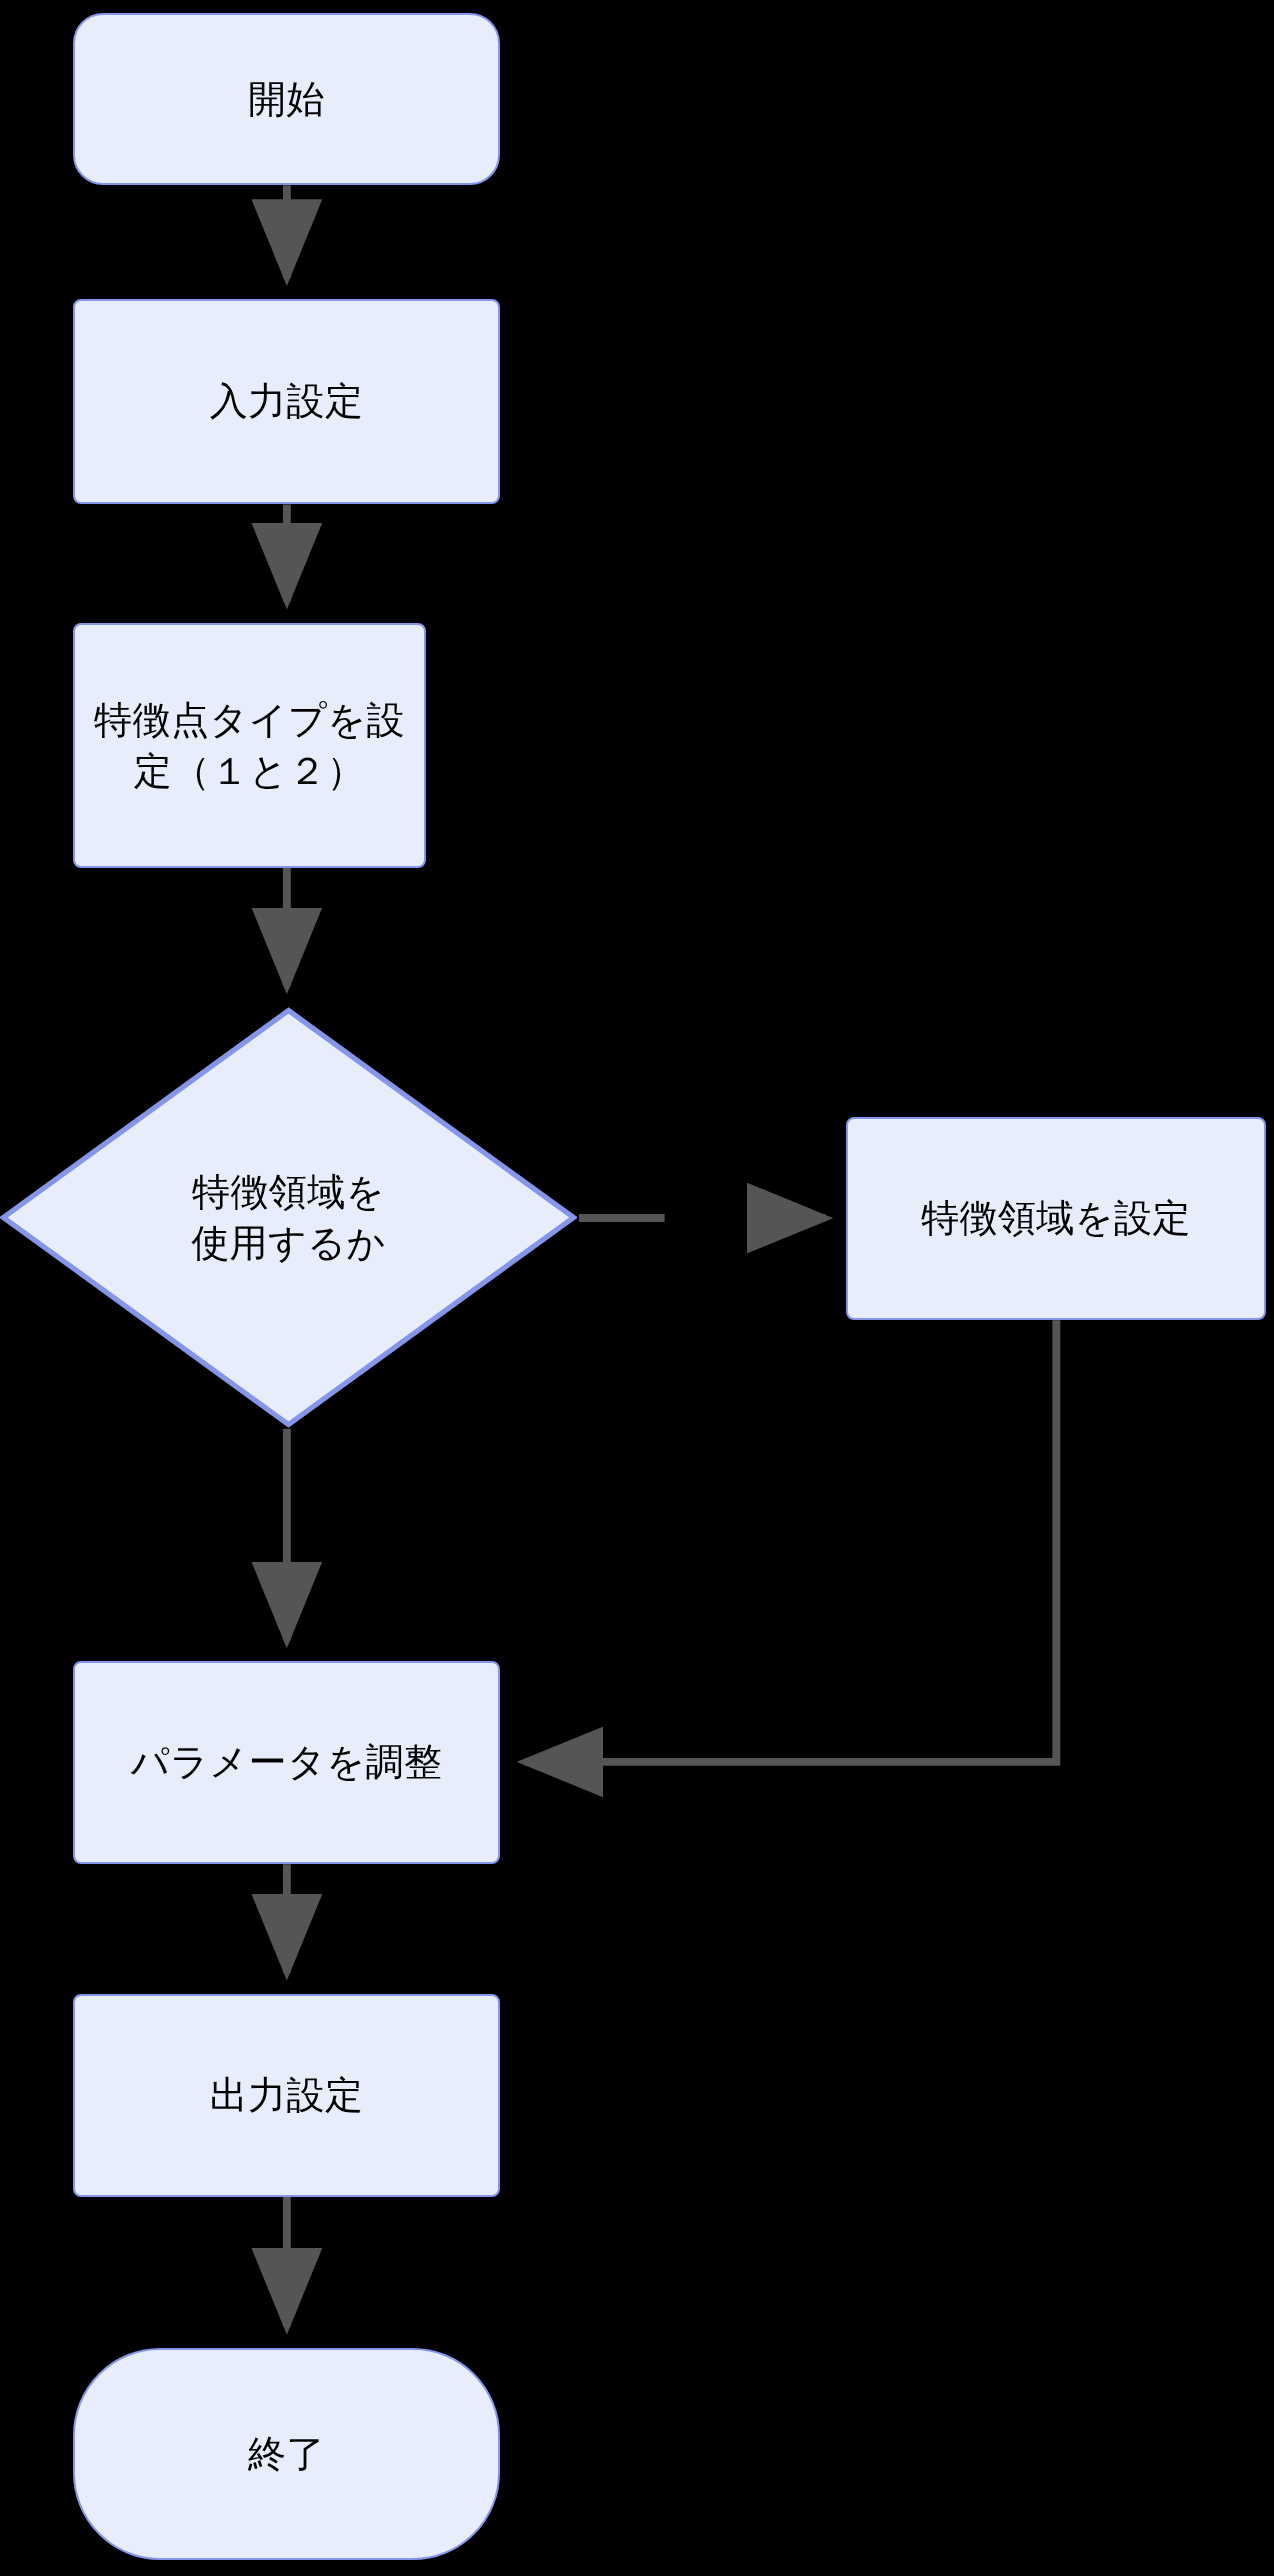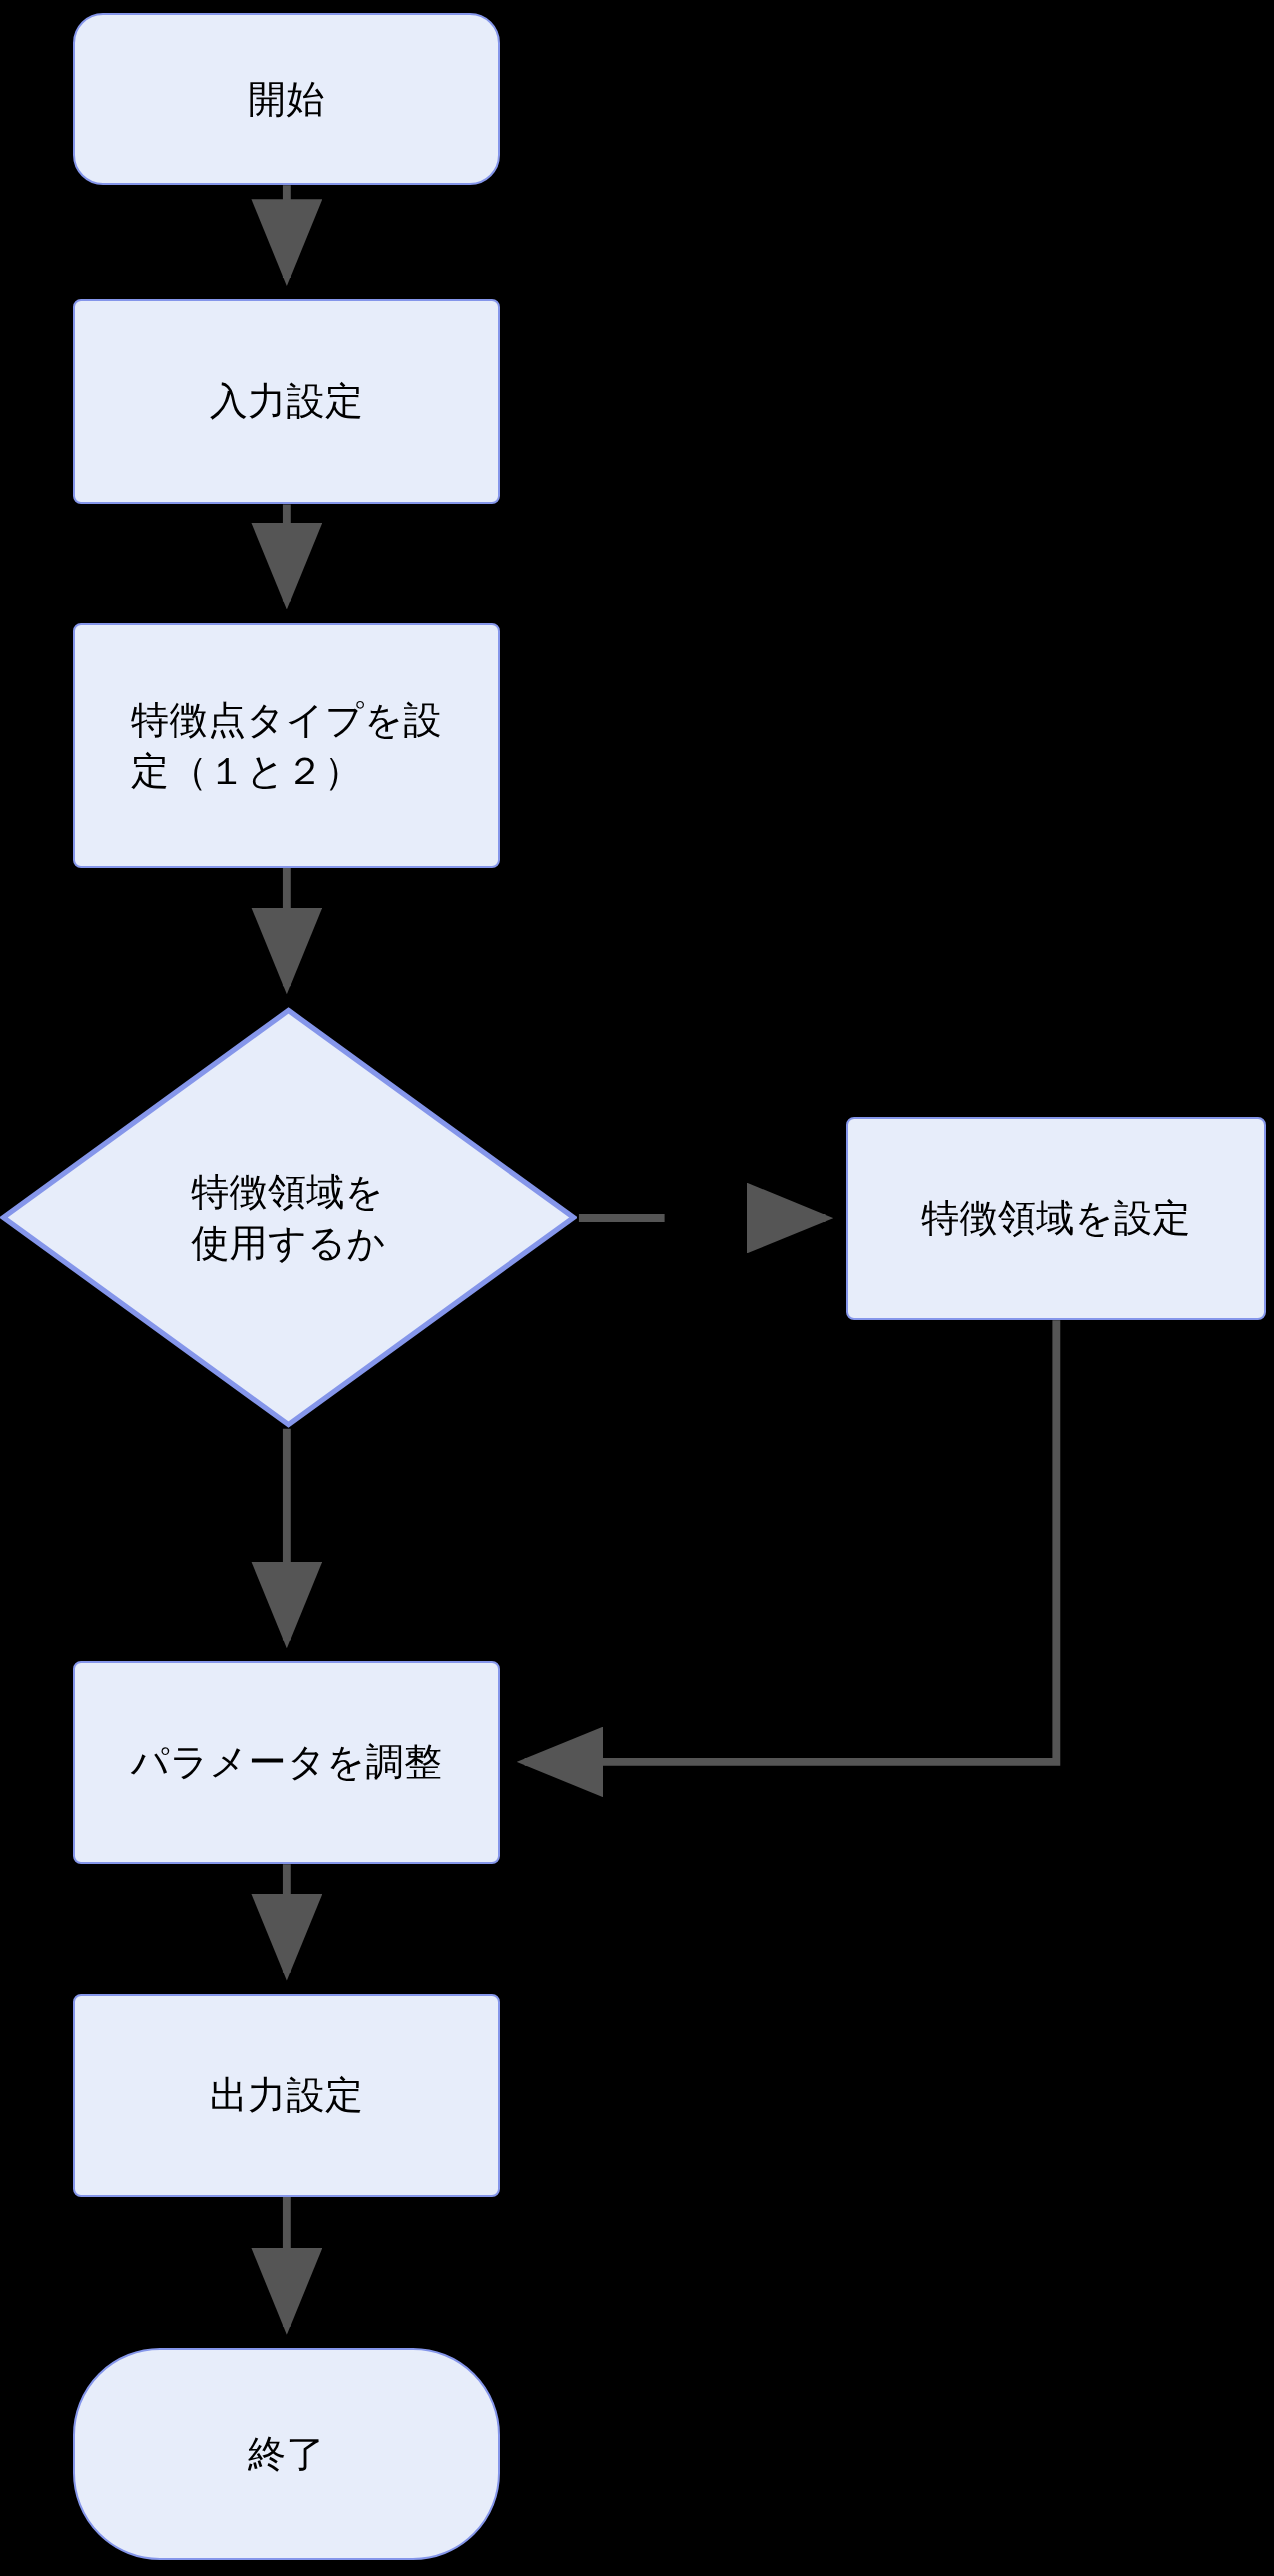--- a/index.html
+++ b/index.html
@@ -28,21 +28,21 @@
     pointer-events: none;
   }
   .node {
     position: absolute;
     box-sizing: border-box;
     background: #e7edfa;
     border: 2.6px solid #8596ea;
     display: flex;
     align-items: center;
     justify-content: center;
-    text-align: left;
+    text-align: center;
     color: #000000;
     font-size: 38px;
     line-height: 1.32;
     letter-spacing: 0.4px;
     white-space: pre-line;
     z-index: 2;
   }
   .node.terminator-start {
     border-radius: 30px;
   }
@@ -119,21 +119,21 @@
   </svg>
 
   <div class="node terminator-start" style="left:73px; top:13px; width:427px; height:172px;">
     <span>開始</span>
   </div>
 
   <div class="node process" style="left:73px; top:299px; width:427px; height:205px;">
     <span>入力設定</span>
   </div>
 
-  <div class="node process" style="left:73px; top:623px; width:427px; height:245px;">
+  <div class="node process" style="left:73px; top:623px; width:353px; height:245px;">
     <span>特徴点タイプを設
 定（１と２）</span>
   </div>
 
   <div class="node decision" style="left:0px; top:1007px; width:577px; height:421px;">
     <svg class="diamond-shape" viewBox="0 0 660 482" preserveAspectRatio="none" xmlns="http://www.w3.org/2000/svg">
       <polygon points="330,4 656,241 330,478 4,241" fill="#e7edfa" stroke="#8596ea" stroke-width="6"></polygon>
     </svg>
     <span class="decision-label">特徴領域を
 使用するか</span>

